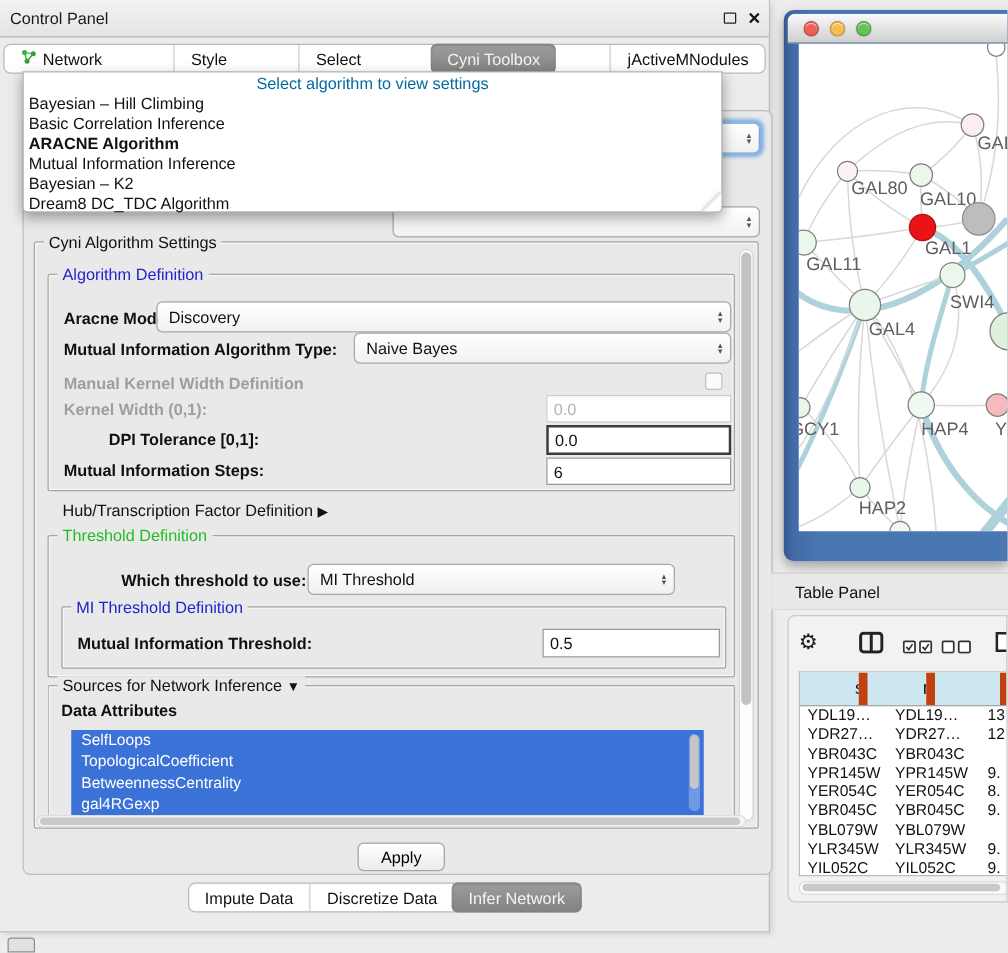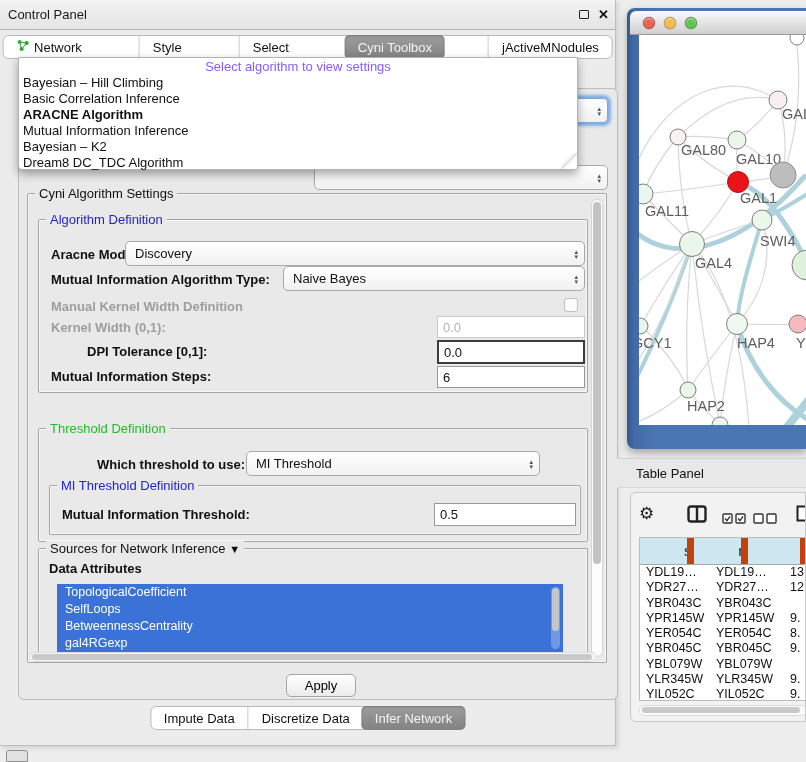--- a/index.html
+++ b/index.html
@@ -69,21 +69,21 @@
   .hscroll { position:absolute; height:10px; background:#f4f4f4; border:1px solid #dcdcdc; border-radius:5px; }
   .hthumb  { position:absolute; top:1px; height:6px; background:#c9c9c9; border-radius:4px; }
 
   .apply-btn { position:absolute; width:70px; height:23px; font-family:inherit; font-size:13px;
         background:linear-gradient(#ffffff,#ebebeb); border:1px solid #a5a5a5; border-radius:5px; cursor:pointer; }
 
   
   .popup { position:absolute; left:18px; top:57px; width:560px; height:113px; background:#fff;
         border:1px solid #b3b3b3; border-radius:0 0 4px 4px; z-index:30;
         box-shadow:0 4px 10px rgba(0,0,0,.35); }
-  .popup-prompt { text-align:center; color:#8b5cf6; font-size:13px; line-height:17px; }
+  .popup-prompt { text-align:center; color:#0369a1; font-size:13px; line-height:17px; }
   .popup-item { font-size:13px; line-height:16px; padding-left:4px; cursor:pointer; }
   .popup-item.bsel { font-weight:bold; }
   .curl { position:absolute; right:0; bottom:0; width:16px; height:16px;
         background:linear-gradient(315deg,#ffffff 40%,#e0e0e0 50%,#f6f6f6 58%,#ffffff 70%);
         border-radius:0 0 4px 0; }
 
   .mini-sq { position:absolute; left:6px; top:750px; width:22px; height:12px;
         border:1px solid #8f8f8f; background:#e2e2e2; border-radius:3px 3px 0 0; }
 
   
@@ -208,20 +208,24 @@
         <span class="flabel dis" style="left:12px; top:100px;">Kernel Width (0,1):</span>
         <input class="nfield dis" style="left: 398px; top: 96px; width: 148px; height: 22px;" value="0.0">
 
         <span class="flabel" style="left:12px; top:124px;padding-left:36px;">DPI Tolerance [0,1]:</span>
         <input class="nfield bold-border" style="left: 398px; top: 120px; width: 148px; height: 24px;" value="0.0">
 
         <span class="flabel" style="left:12px; top:149px;">Mutual Information Steps:</span>
         <input class="nfield" style="left: 398px; top: 146px; width: 148px; height: 22px;" value="6">
       </div>
 
+      <div class="expander" style="left:22px; top:207px;">
+        <span>Hub/Transcription Factor Definition</span>
+        <span class="tri"> ▶</span>
+      </div>
 
       <div class="group" style="left:10px; top:234px; width:550px; height:114px;">
         <span class="glabel green">Threshold Definition</span>
 
         <span class="flabel" style="left:58px; top:28px;">Which threshold to use:</span>
         <div class="combo" style="left:207px; top:22px; width:294px;">
           <span class="ctext">MI Threshold</span>
           <span class="arrows">
               <span>▴</span>
               <span>▾</span>
@@ -236,22 +240,22 @@
       </div>
 
       <div class="group" style="left:10px; top:354px; width:550px; height:110px; border-bottom:none;">
         <span class="glabel">
           <span>Sources for Network Inference</span>
           <span class="tri"> ▼</span>
         </span>
         <span class="flabel" style="left:10px; top:12px;">Data Attributes</span>
 
         <div class="attr-list" style="left:18px; top:35px; width:506px; height:68px;">
+          <div class="attr-item">SelfLoops</div>
           <div class="attr-item">TopologicalCoefficient</div>
-          <div class="attr-item">SelfLoops</div>
           <div class="attr-item">BetweennessCentrality</div>
           <div class="attr-item">gal4RGexp</div>
           <div class="list-vscroll" style="right:3px; top:3px; height:62px;">
             <div class="list-vthumb"></div>
           </div>
         </div>
       </div>
     </div>
 
     <div class="hscroll" style="left:10px; top:563px; width:568px;">

